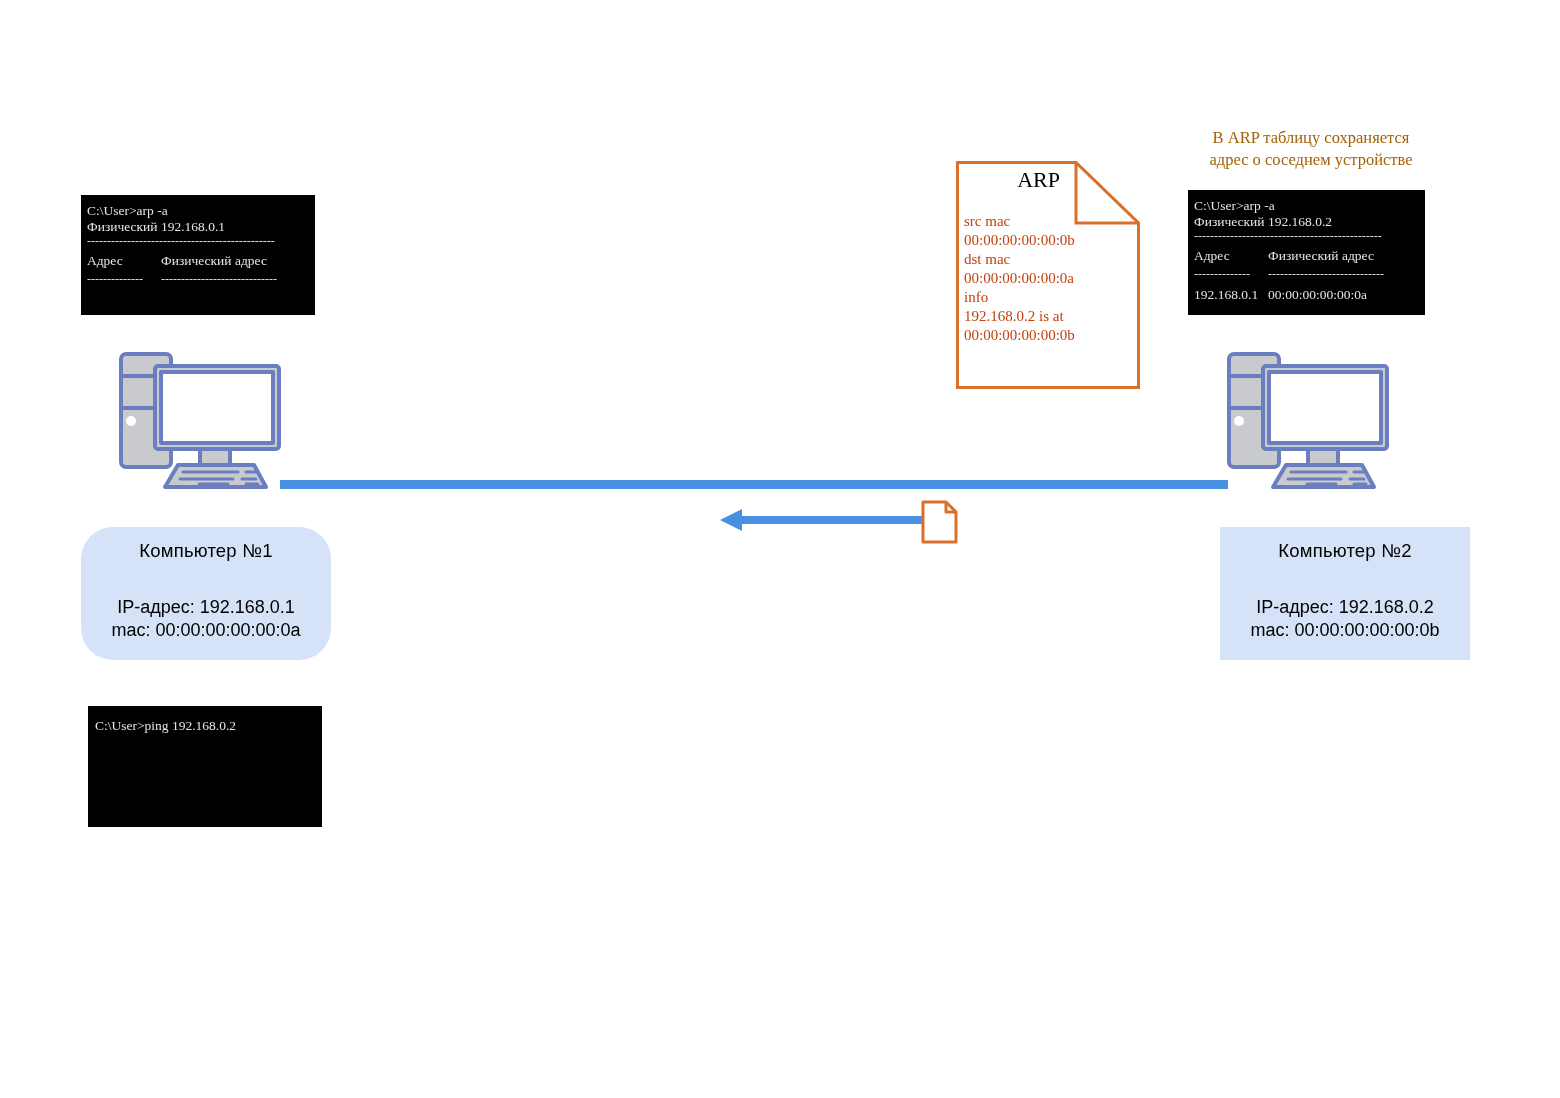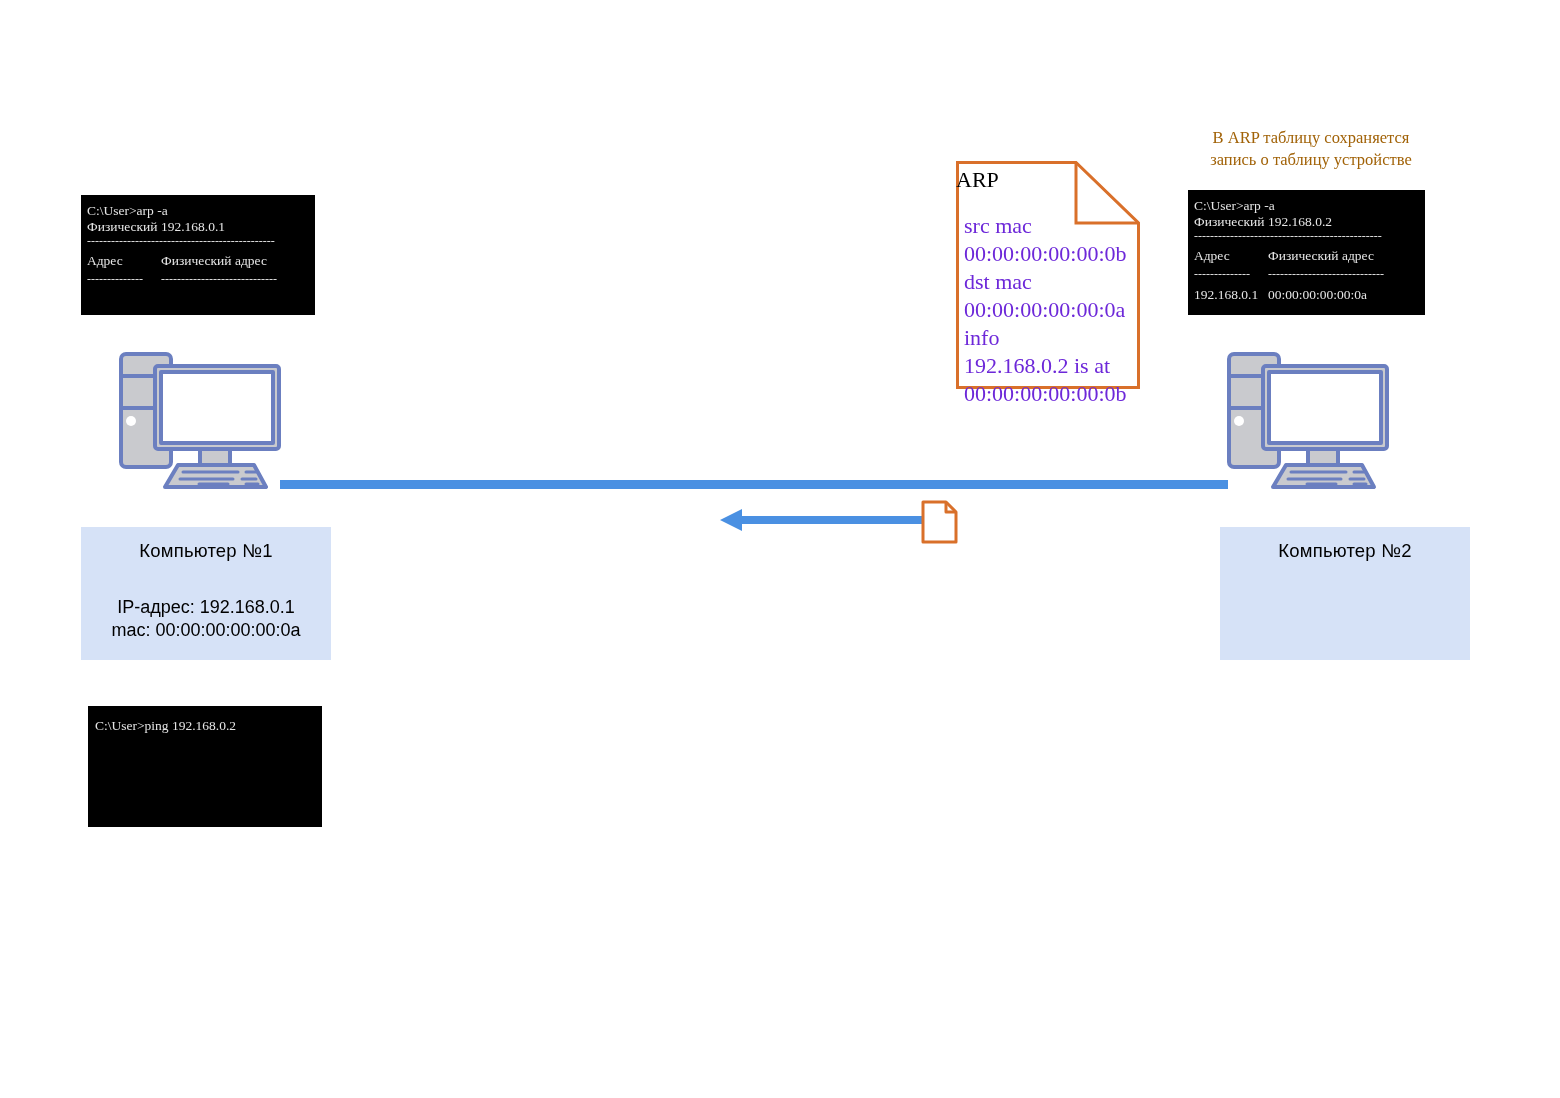--- a/index.html
+++ b/index.html
@@ -62,21 +62,21 @@
   .rule-a { font-size: 12px; }
 
   
   .infobox {
     position: absolute;
     background: #d6e2f7;
     box-sizing: border-box;
     font-family: "Liberation Sans", sans-serif;
     color: #000000;
   }
-  #infobox-left  { left: 81px;   top: 527px; width: 250px; height: 133px; }
+  #infobox-left  { left: 81px;   top: 527px; width: 250px; height: 133px; border-radius: 32px; }
   #infobox-right { left: 1220px; top: 527px; width: 250px; height: 133px; }
 
   .infobox-title {
     text-align: center;
     font-size: 18.5px;
     margin-top: 13px;
     letter-spacing: 0.2px;
   }
   .infobox-details {
     margin-top: 34px;
@@ -129,33 +129,33 @@
     left: 956px;
     top: 161px;
     width: 184px;
     height: 228px;
   }
   #arp-note-svg { position:absolute; left:0; top:0; }
   .arp-title {
     position: absolute;
     left: 0; top: 6px;
     width: 104px;
-    text-align: left;
+    text-align: right;
     font-family: "Liberation Serif", serif;
     font-size: 22px;
     color: #000;
   }
   .arp-body {
     position: absolute;
     left: 8px; top: 51px;
     width: 172px;
     font-family: "Liberation Serif", serif;
-    font-size: 22px;
+    font-size: 15px;
     line-height: 1.27;
-    color: #6d28d9;
+    color: #c2410c;
   }
   .arp-body div { white-space: pre; }
 
   
   #arp-caption {
     position: absolute;
     left: 1180px;
     top: 127px;
     width: 262px;
     text-align: center;
@@ -265,28 +265,32 @@
       <div>dst mac</div>
       <div>00:00:00:00:00:0a</div>
       <div>info</div>
       <div>192.168.0.2 is at</div>
       <div>00:00:00:00:00:0b</div>
     </div>
   </div>
 
   <div id="arp-caption">
     <div>В ARP таблицу сохраняется</div>
-    <div>запись о таблицу устройстве</div>
+    <div>адрес о соседнем устройстве</div>
   </div>
 
   <div class="infobox" id="infobox-left">
     <div class="infobox-title">Компьютер №1</div>
     <div class="infobox-details">
       <div>IP-адрес: 192.168.0.1</div>
       <div>mac: 00:00:00:00:00:0a</div>
     </div>
   </div>
 
   <div class="infobox" id="infobox-right">
     <div class="infobox-title">Компьютер №2</div>
+    <div class="infobox-details">
+      <div>IP-адрес: 192.168.0.2</div>
+      <div>mac: 00:00:00:00:00:0b</div>
+    </div>
   </div>
 
 </div>
 
 </body></html>

